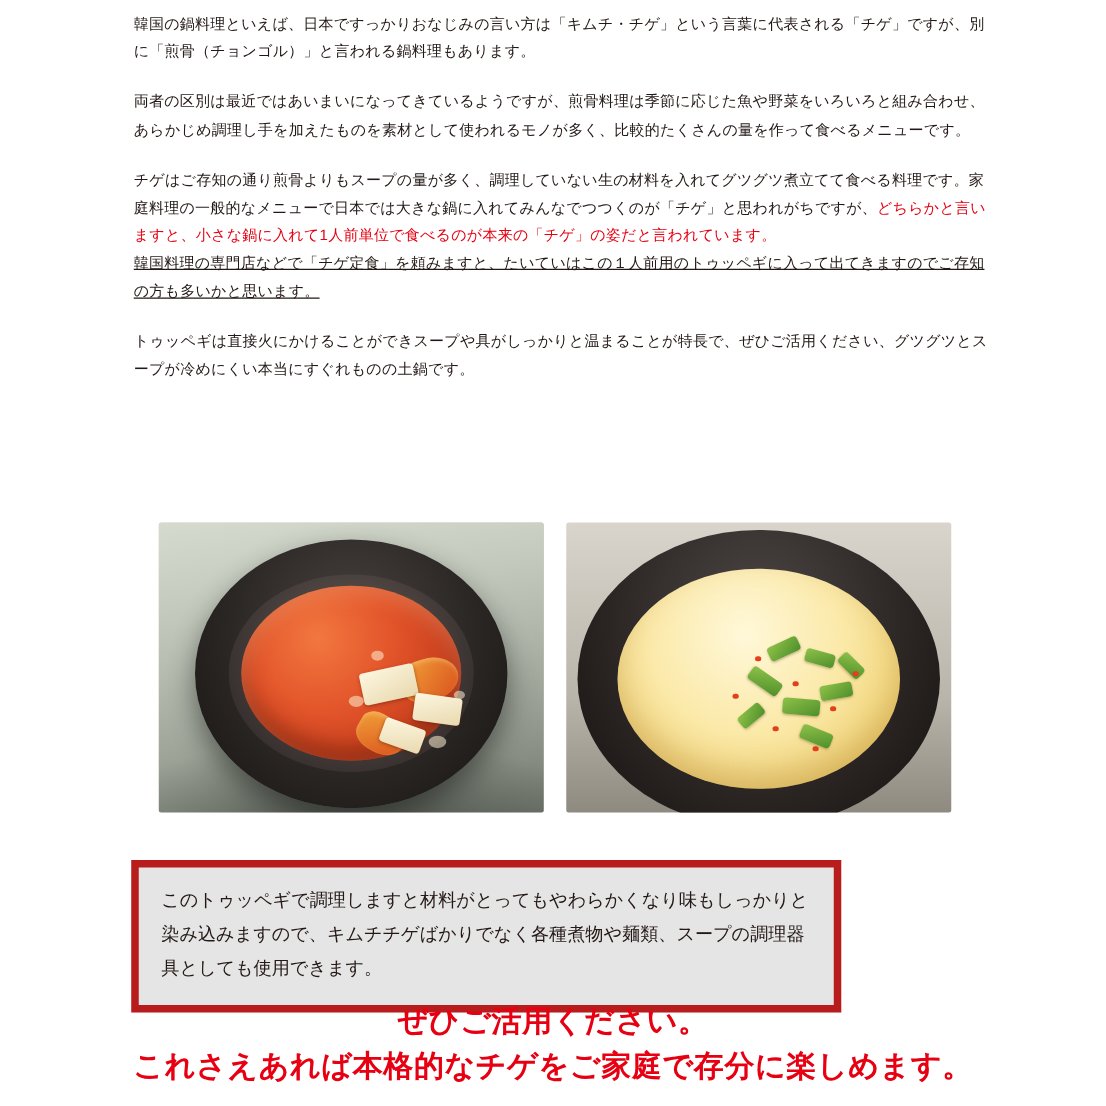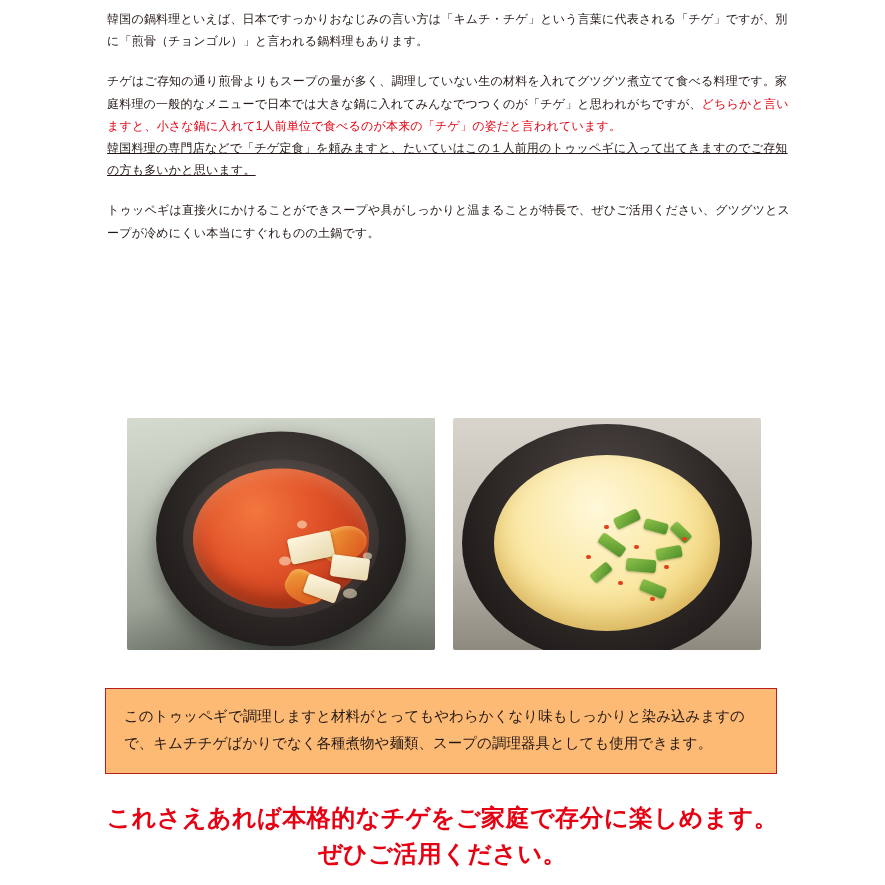--- a/index.html
+++ b/index.html
@@ -182,24 +182,24 @@
   .photo-b .c3 { left: 140px; top: 90px; }
   .photo-b .c4 { left: 188px; top: 82px; }
   .photo-b .c5 { left: 92px; top: 100px; }
   .photo-b .c6 { left: 156px; top: 142px; }
   .photo-b .c7 { left: 124px; top: 126px; }
 
   .note-box {
     position: absolute;
     left: 105px;
     top: 688px;
-    width: 672px;
+    width: 568px;
     box-sizing: border-box;
-    background: #fdba74;
-    border: 1px solid #b91c1c;
+    background: #e5e5e5;
+    border: 6px solid #b91c1c;
     padding: 14px 18px 16px 18px;
   }
   .note-box p {
     margin: 0;
     font-size: 14.5px;
     line-height: 1.85;
     color: #231815;
   }
   .footer {
     position: absolute;
@@ -219,20 +219,23 @@
 </head>
 <body>
 
 <div class="page">
 
   <div class="content">
     <p class="para">
       <span>韓国の鍋料理といえば、日本ですっかりおなじみの言い方は「キムチ・チゲ」という言葉に代表される「チゲ」ですが、別に「煎骨（チョンゴル）」と言われる鍋料理もあります。</span>
     </p>
 
+    <p class="para">
+      <span>両者の区別は最近ではあいまいになってきているようですが、煎骨料理は季節に応じた魚や野菜をいろいろと組み合わせ、あらかじめ調理し手を加えたものを素材として使われるモノが多く、比較的たくさんの量を作って食べるメニューです。</span>
+    </p>
 
     <p class="para tight">
       <span>チゲはご存知の通り煎骨よりもスープの量が多く、調理していない生の材料を入れてグツグツ煮立てて食べる料理です。家庭料理の一般的なメニューで日本では大きな鍋に入れてみんなでつつくのが「チゲ」と思われがちですが、</span><span class="red">どちらかと言いますと、小さな鍋に入れて1人前単位で食べるのが本来の「チゲ」の姿だと言われています。</span>
     </p>
 
     <p class="para follow">
       <span>韓国料理の専門店などで「チゲ定食」を頼みますと、たいていはこの１人前用のトゥッペギに入って出てきますのでご存知の方も多いかと思います。</span>
     </p>
 
     <p class="para red">
@@ -280,17 +283,17 @@
         </div>
       </div>
     </div>
   </div>
 
   <div class="note-box">
     <p>このトゥッペギで調理しますと材料がとってもやわらかくなり味もしっかりと染み込みますので、キムチチゲばかりでなく各種煮物や麺類、スープの調理器具としても使用できます。</p>
   </div>
 
   <div class="footer">
+    <div class="line">ぜひご活用ください。</div>
     <div class="line">これさえあれば本格的なチゲをご家庭で存分に楽しめます。</div>
-    <div class="line">ぜひご活用ください。</div>
   </div>
 
 </div>
 
 </body></html>

